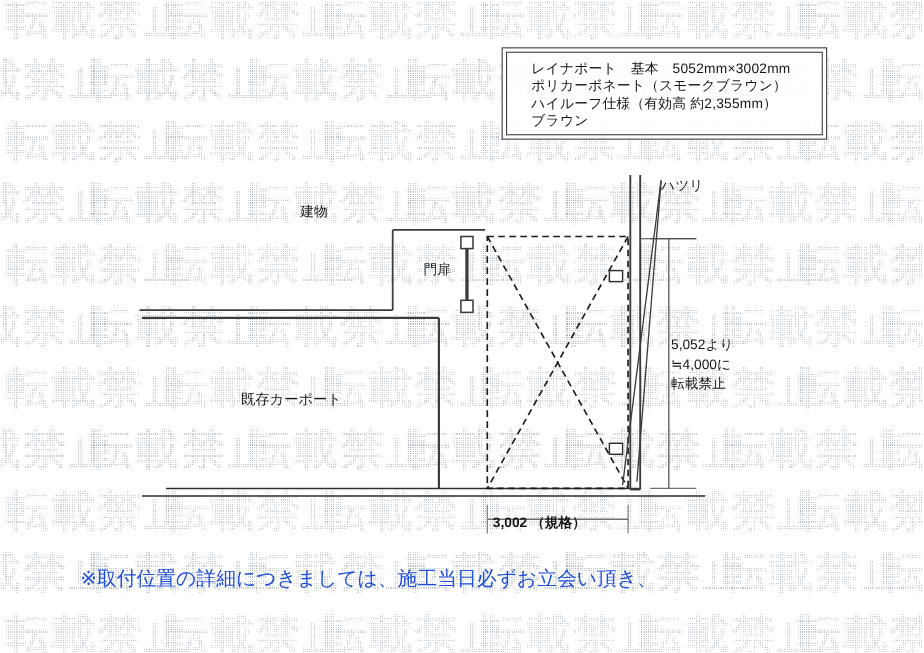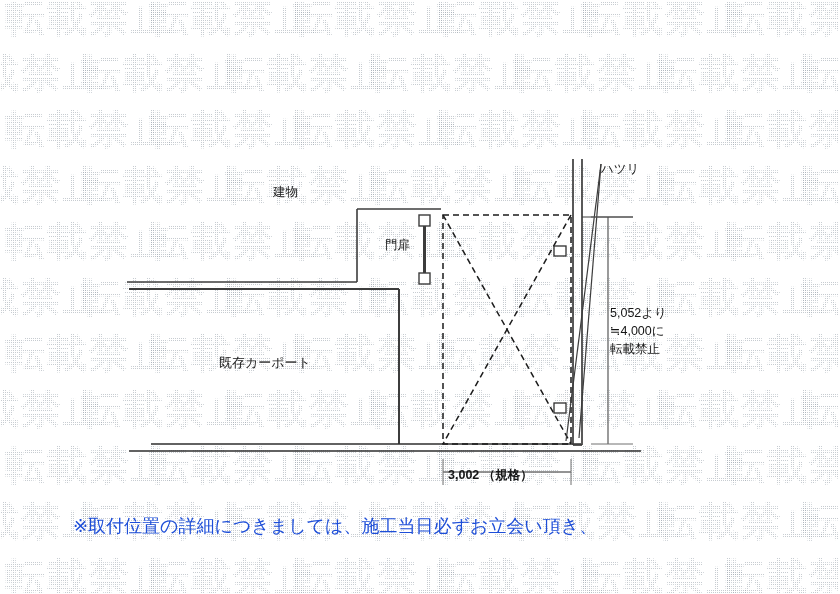--- a/index.html
+++ b/index.html
@@ -312,20 +312,28 @@
         <line x1="442" y1="458" x2="442" y2="484" stroke-width="1"></line>
         <line x1="570" y1="458" x2="570" y2="484" stroke-width="1"></line>
       </g>
 
       <g stroke="#3c3c3c" fill="none" stroke-width="1">
         <line x1="581" y1="216" x2="632" y2="216"></line>
       </g>
     </svg>
   </div>
 
+  <div id="spec-box">
+    <div id="spec-box-inner">
+      <div class="spec-line">レイナポート　基本　5052mm×3002mm</div>
+      <div class="spec-line">ポリカーボネート（スモークブラウン）</div>
+      <div class="spec-line">ハイルーフ仕様（有効高 約2,355mm）</div>
+      <div class="spec-line">ブラウン</div>
+    </div>
+  </div>
 
   <div class="dlabel" id="label-hatsuri">ハツリ</div>
   <div class="dlabel" id="label-tatemono">建物</div>
   <div class="dlabel" id="label-monpi">門扉</div>
   <div class="dlabel" id="label-carport">既存カーポート</div>
 
   <div id="cut-note">
     <div>5,052より</div>
     <div>≒4,000に</div>
     <div>転載禁止</div>

